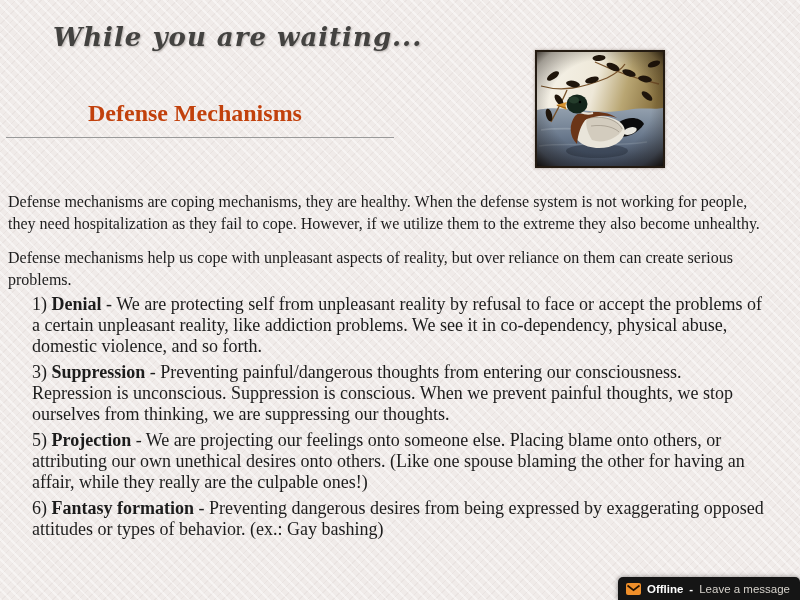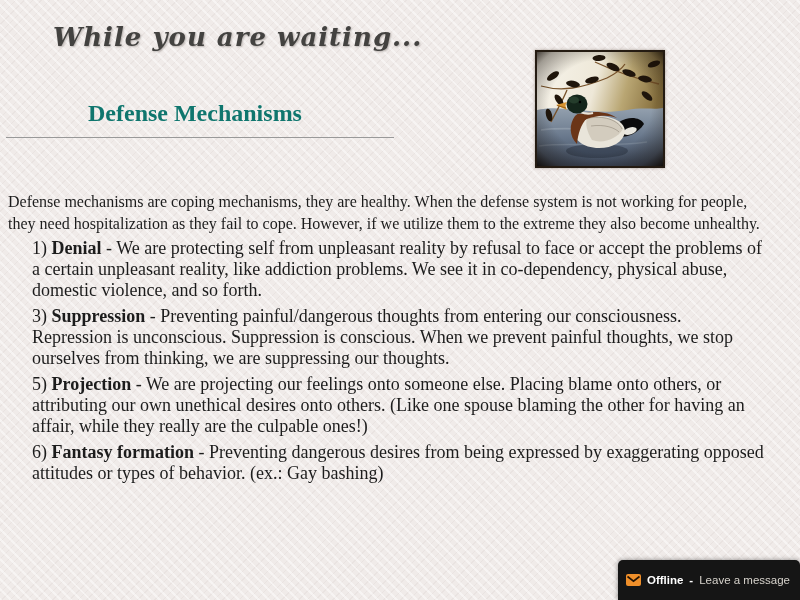--- a/index.html
+++ b/index.html
@@ -27,21 +27,21 @@
     color: #434240;
     text-shadow: 1px 1px 2px rgba(70,60,55,0.35);
   }
 
   .page-title {
     margin: 46px 0 0 88px;
     font-family: "Liberation Serif", serif;
     font-weight: bold;
     font-size: 24px;
     line-height: 30px;
-    color: #0f766e;
+    color: #c2410c;
   }
 
   .title-rule {
     border: none;
     border-top: 1px solid #999;
     height: 0;
     margin: 9px 0 0 6px;
     width: 388px;
   }
 
@@ -70,21 +70,21 @@
   ol.mechanisms li {
     margin: 0 0 5px 0;
     font-size: 18px;
     line-height: 21px;
   }
   .mech-term { font-weight: bold; }
 
   .chat-badge {
     position: absolute;
     right: 0; bottom: 0;
-    height: 40px;
+    height: 23px;
     display: flex;
     align-items: center;
     gap: 6px;
     padding: 0 10px 0 8px;
     background: #151515;
     border-radius: 5px 5px 0 0;
     box-shadow: 0 0 5px rgba(0,0,0,0.45);
     cursor: pointer;
     font-family: "Liberation Sans", sans-serif;
     font-size: 11.5px;
@@ -158,20 +158,21 @@
     <circle cx="43" cy="50" r="1.2" fill="#000"></circle>
     <rect width="126" height="114" fill="url(#vig)"></rect>
   </svg>
 </div>
 
 <h1 class="page-title">Defense Mechanisms</h1>
 <hr class="title-rule">
 
 <div class="intro">
   <p class="first">Defense mechanisms are coping mechanisms, they are healthy. When the defense system is not working for people, they need hospitalization as they fail to cope. However, if we utilize them to the extreme they also become unhealthy.</p>
+  <p>Defense mechanisms help us cope with unpleasant aspects of reality, but over reliance on them can create serious problems.</p>
 </div>
 
 <ol class="mechanisms">
   <li><span class="mech-num">1)</span> <span class="mech-term">Denial</span> <span class="mech-desc">- We are protecting self from unpleasant reality by refusal to face or accept the problems of a certain unpleasant reality, like addiction problems. We see it in co-dependency, physical abuse, domestic violence, and so forth.</span></li>
   <li><span class="mech-num">3)</span> <span class="mech-term">Suppression</span> <span class="mech-desc">- Preventing painful/dangerous thoughts from entering our consciousness. Repression is unconscious. Suppression is conscious. When we prevent painful thoughts, we stop ourselves from thinking, we are suppressing our thoughts.</span></li>
   <li><span class="mech-num">5)</span> <span class="mech-term">Projection</span> <span class="mech-desc">- We are projecting our feelings onto someone else. Placing blame onto others, or attributing our own unethical desires onto others. (Like one spouse blaming the other for having an affair, while they really are the culpable ones!)</span></li>
   <li><span class="mech-num">6)</span> <span class="mech-term">Fantasy formation</span> <span class="mech-desc">- Preventing dangerous desires from being expressed by exaggerating opposed attitudes or types of behavior. (ex.: Gay bashing)</span></li>
 
 </ol>
 

